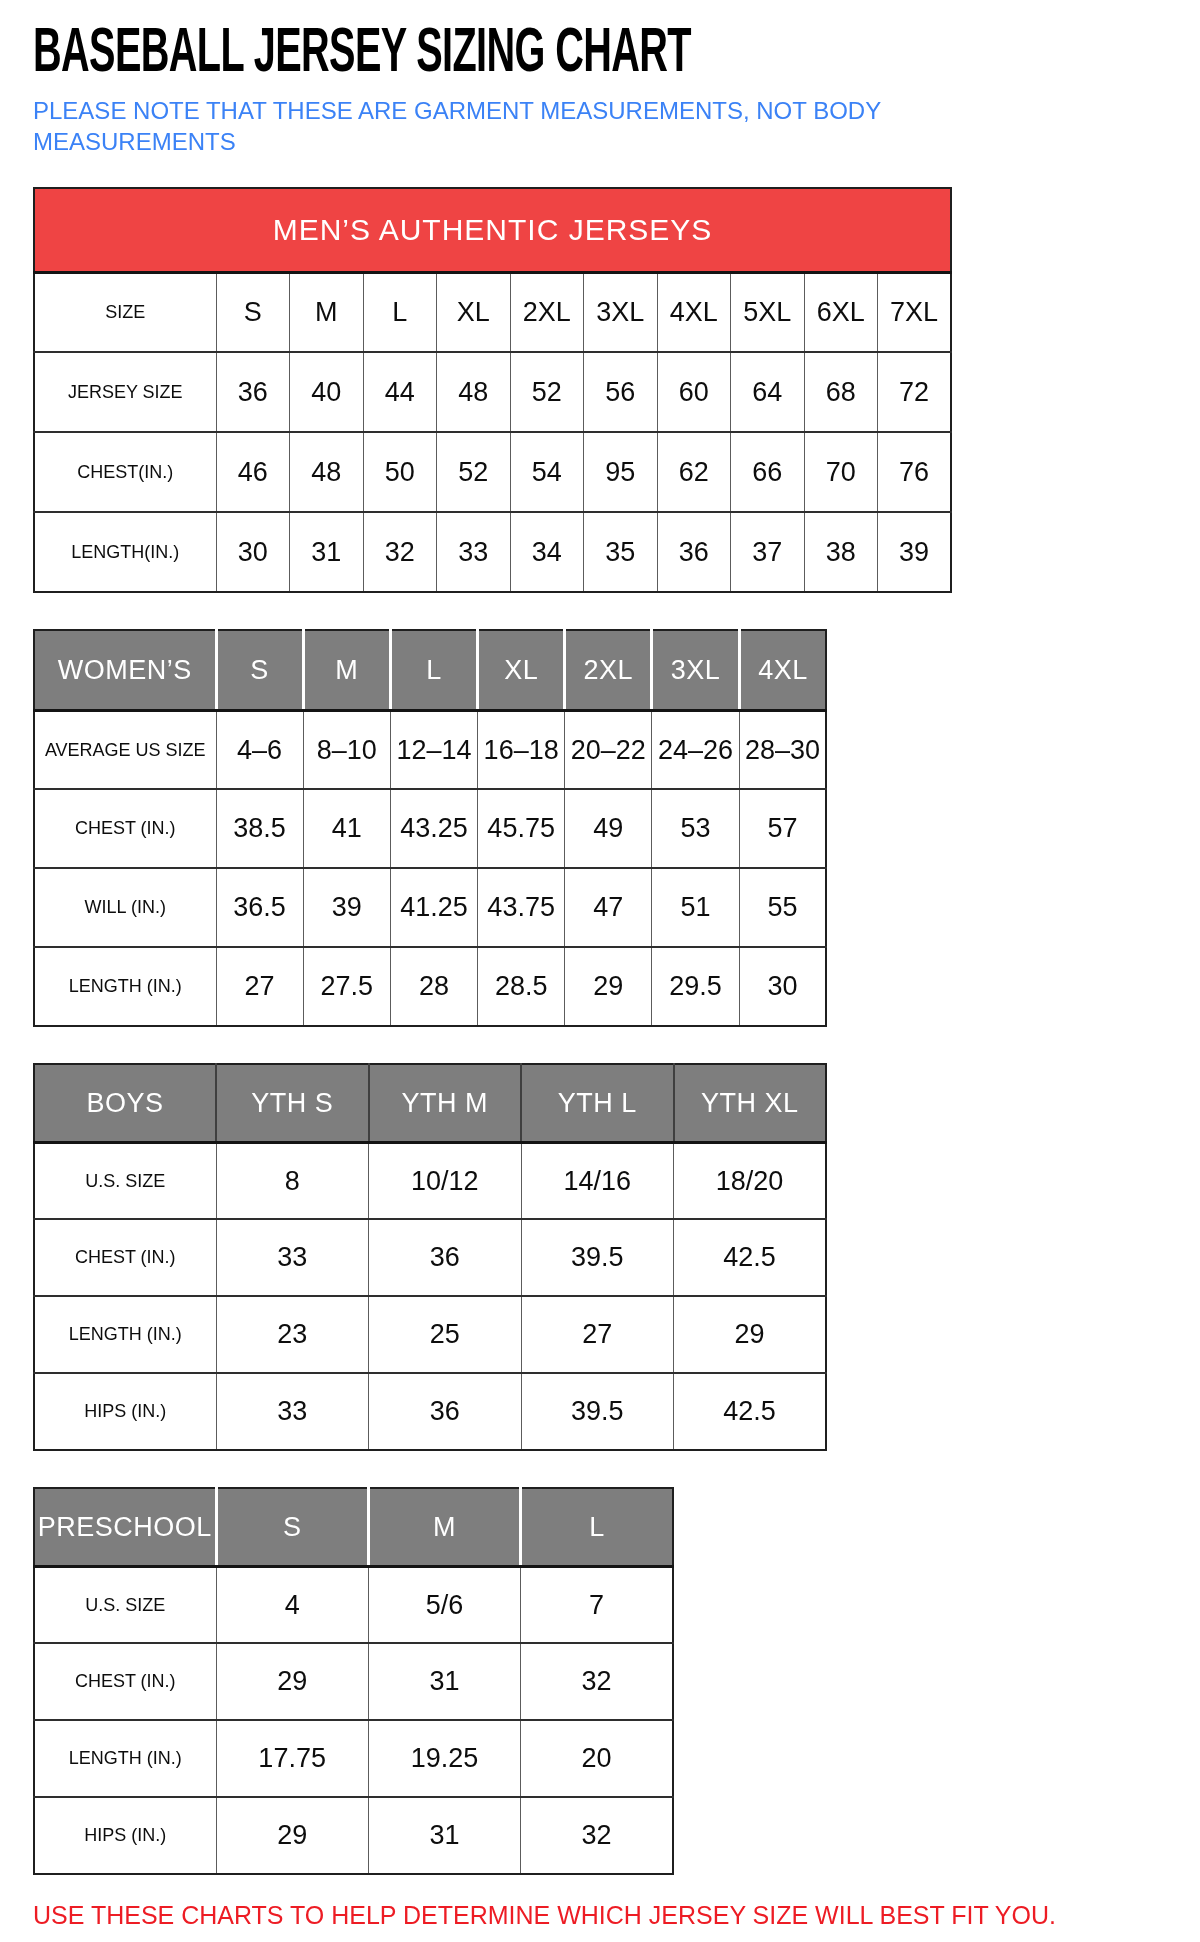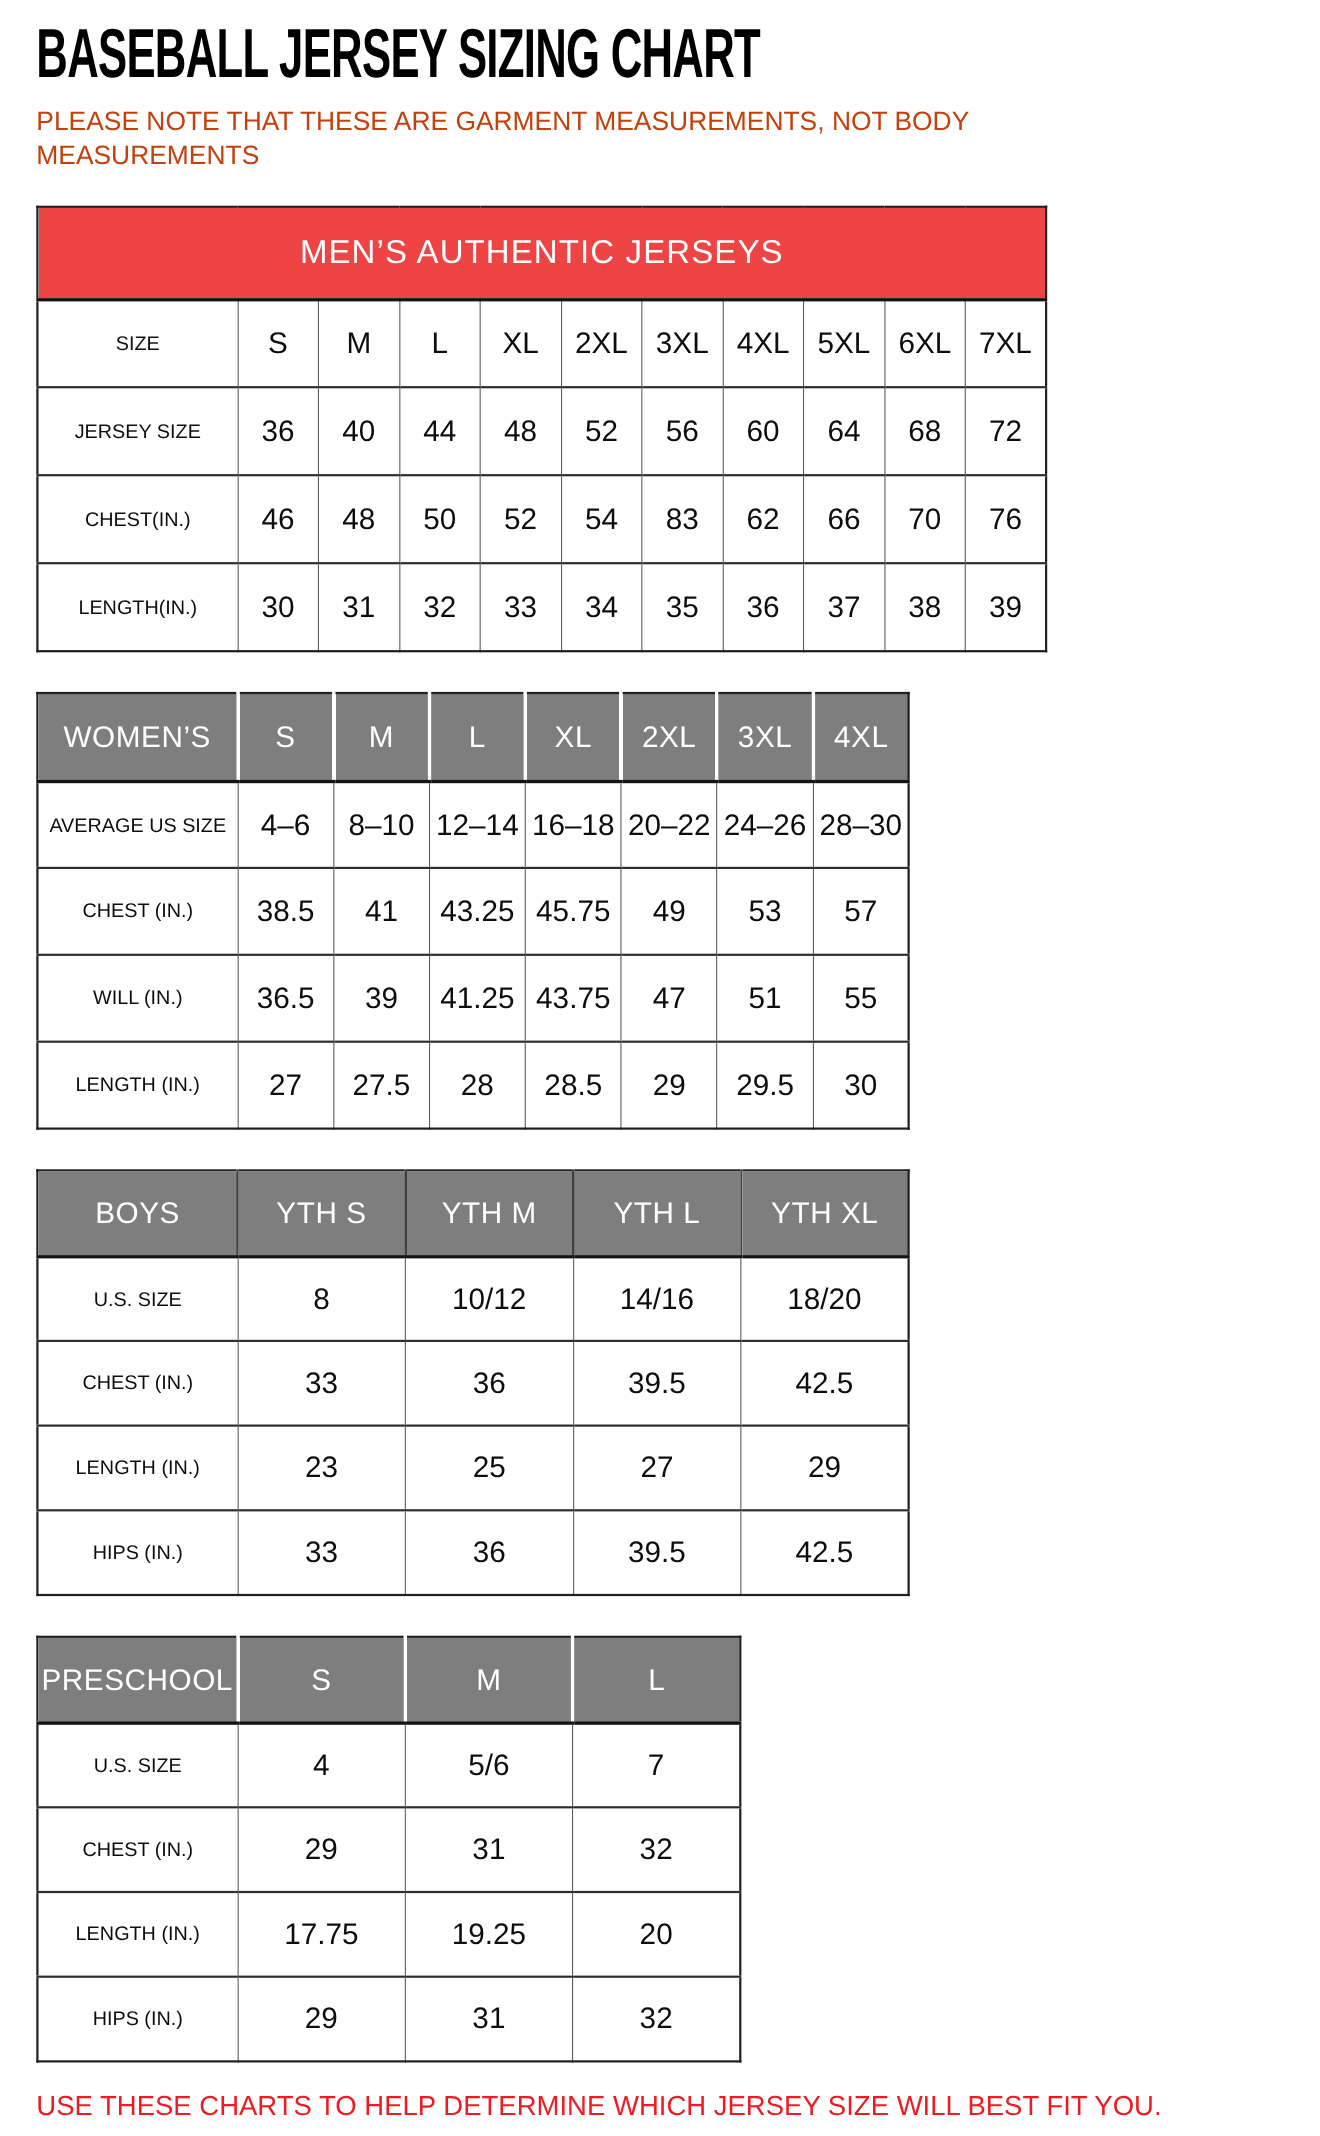--- a/index.html
+++ b/index.html
@@ -11,21 +11,21 @@
   }
   .content { padding:20px 0 0 33px; }
 
   .page-title {
     font-size:63px; font-weight:700; color:#000;
     letter-spacing:-1px; white-space:nowrap; line-height:0.95;
     transform:scaleX(0.63); transform-origin:left center;
   }
   .note {
     margin-top:16px; max-width:900px;
-    font-size:24px; line-height:1.28; color:#c2410c;
+    font-size:24px; line-height:1.28; color:#3b82f6;
   }
   .footer-note {
     margin-top:26px; font-size:25px; color:#ed1c24; white-space:nowrap;
   }
 
   table.tbl {
     border-collapse:collapse; table-layout:fixed;
     border:2px solid #1f1f1f; background:#fff;
   }
   .mens-tbl { margin-top:30px; width:917px; }
@@ -112,21 +112,21 @@
       <td class="val">68</td>
       <td class="val">72</td>
     </tr>
     <tr>
       <td class="lbl">CHEST(IN.)</td>
       <td class="val">46</td>
       <td class="val">48</td>
       <td class="val">50</td>
       <td class="val">52</td>
       <td class="val">54</td>
-      <td class="val">83</td>
+      <td class="val">95</td>
       <td class="val">62</td>
       <td class="val">66</td>
       <td class="val">70</td>
       <td class="val">76</td>
     </tr>
     <tr>
       <td class="lbl">LENGTH(IN.)</td>
       <td class="val">30</td>
       <td class="val">31</td>
       <td class="val">32</td>

